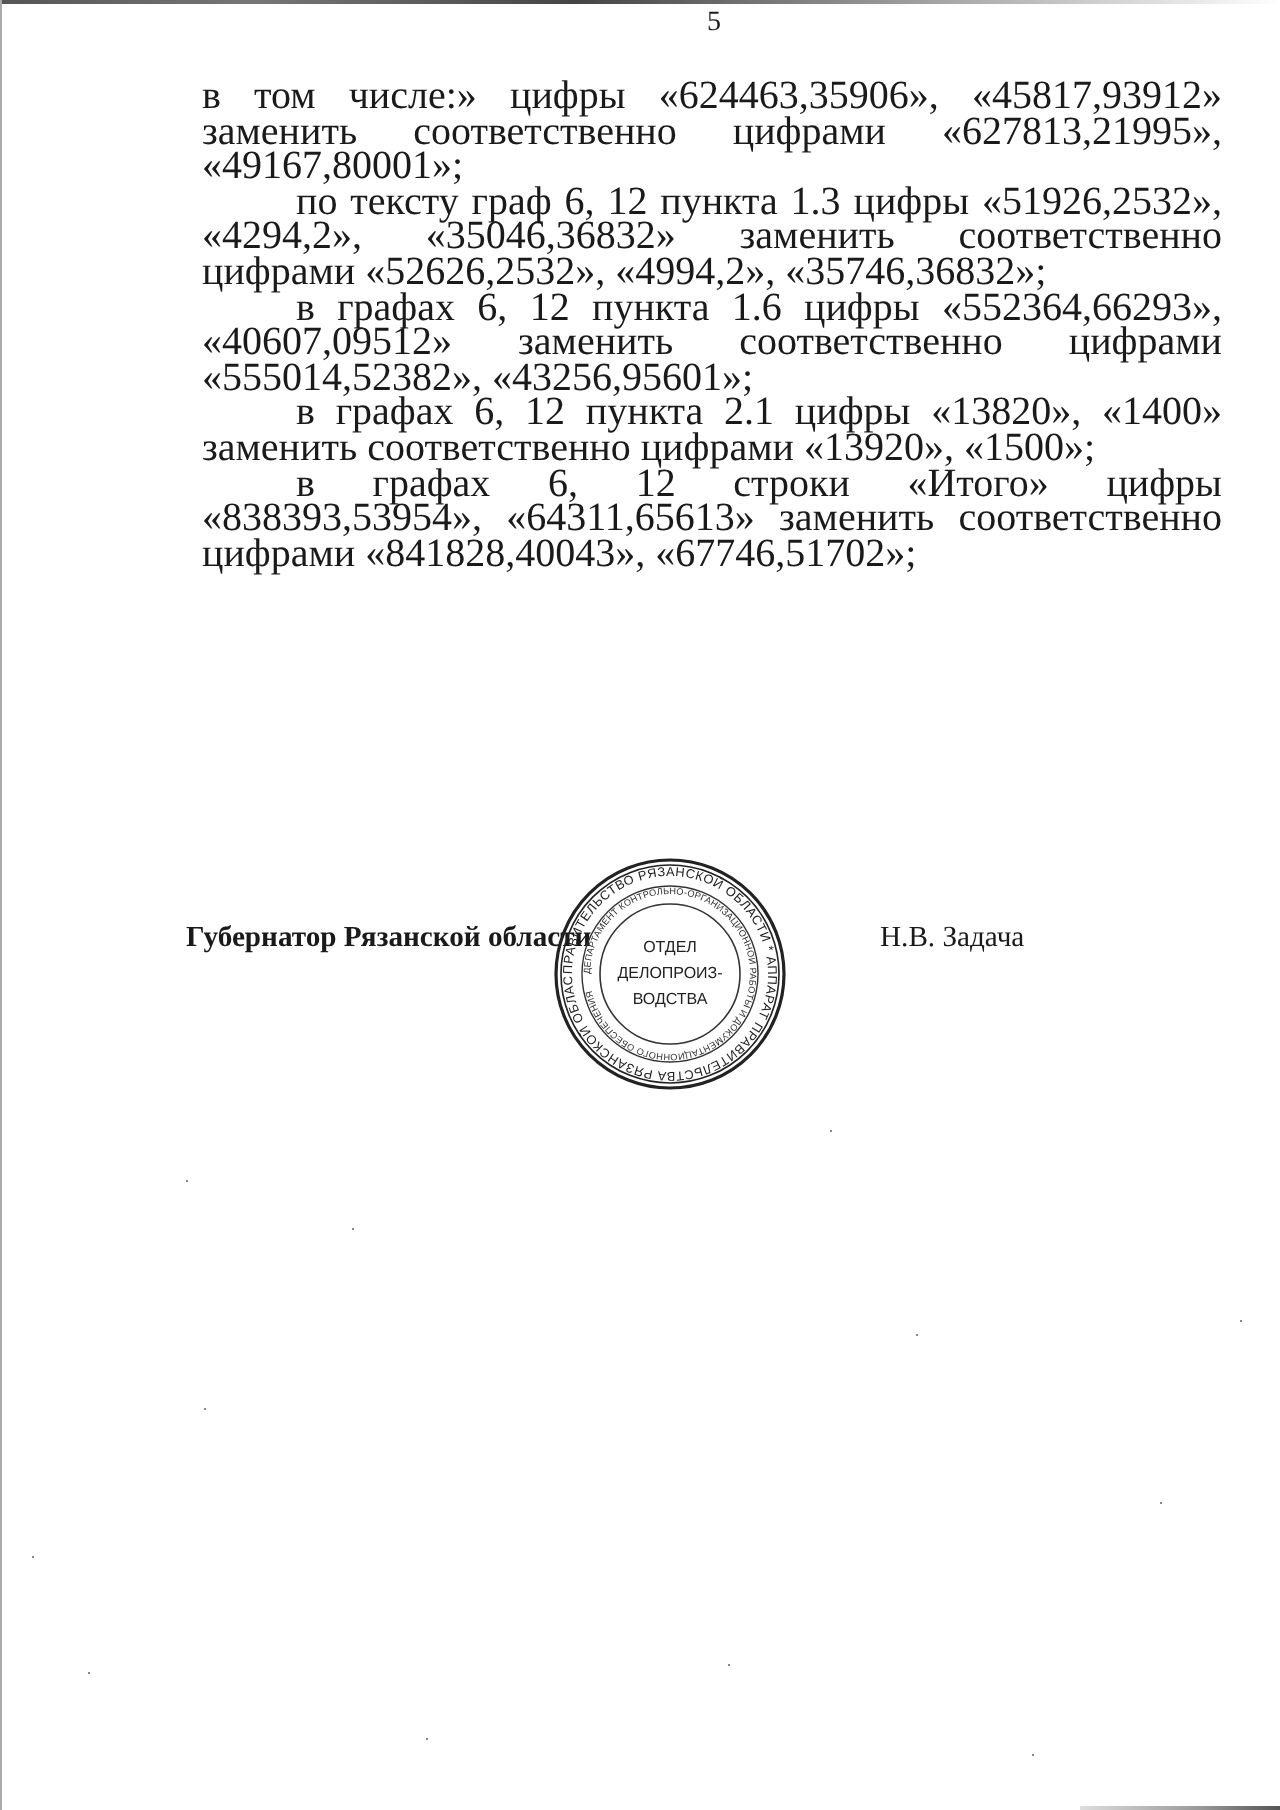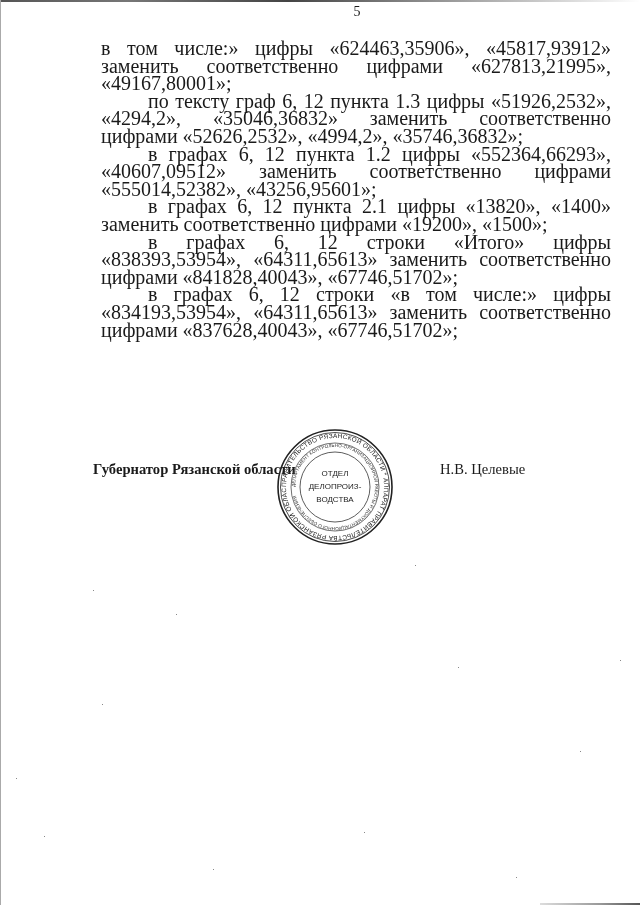--- a/index.html
+++ b/index.html
@@ -90,24 +90,23 @@
 <div class="page">
   <div class="edge-top"></div>
   <div class="edge-left"></div>
   <div class="edge-bottom"></div>
 
   <div class="page-number">5</div>
 
   <div class="body-text">
     <p class="para">в том числе:» цифры «624463,35906», «45817,93912» заменить соответственно цифрами «627813,21995», «49167,80001»;</p>
     <p class="para indent">по тексту граф 6, 12 пункта 1.3 цифры «51926,2532», «4294,2», «35046,36832» заменить соответственно цифрами «52626,2532», «4994,2», «35746,36832»;</p>
-    <p class="para indent">в графах 6, 12 пункта 1.2 цифры «552364,66293», «40607,09512» заменить соответственно цифрами «555014,52382», «43256,95601»;</p>
-    <p class="para indent">в графах 6, 12 пункта 2.1 цифры «13820», «1400» заменить соответственно цифрами «19200», «1500»;</p>
+    <p class="para indent">в графах 6, 12 пункта 1.6 цифры «552364,66293», «40607,09512» заменить соответственно цифрами «555014,52382», «43256,95601»;</p>
+    <p class="para indent">в графах 6, 12 пункта 2.1 цифры «13820», «1400» заменить соответственно цифрами «13920», «1500»;</p>
     <p class="para indent">в графах 6, 12 строки «Итого» цифры «838393,53954», «64311,65613» заменить соответственно цифрами «841828,40043», «67746,51702»;</p>
-    <p class="para indent">в графах 6, 12 строки «в том числе:» цифры «834193,53954», «64311,65613» заменить соответственно цифрами «837628,40043», «67746,51702»;</p>
   </div>
 
   <div class="sign-left">Губернатор Рязанской области</div>
 
   <div class="stamp">
     <svg viewBox="0 0 118 118" xmlns="http://www.w3.org/2000/svg">
       <defs>
         <path id="outerArc" d="M 59,59 m -49,0 a 49,49 0 1,1 98,0 a 49,49 0 1,1 -98,0"></path>
         <path id="innerArc" d="M 59,59 m -40,0 a 40,40 0 1,1 80,0 a 40,40 0 1,1 -80,0"></path>
       </defs>
@@ -120,21 +119,21 @@
       </text>
       <text font-family="Liberation Sans, DejaVu Sans, sans-serif" font-size="4.6" fill="#333" letter-spacing="0.1">
         <textPath href="#innerArc" startOffset="0">ДЕПАРТАМЕНТ КОНТРОЛЬНО-ОРГАНИЗАЦИОННОЙ РАБОТЫ И ДОКУМЕНТАЦИОННОГО ОБЕСПЕЧЕНИЯ</textPath>
       </text>
       <text x="59" y="48" text-anchor="middle" font-family="Liberation Sans, DejaVu Sans, sans-serif" font-size="8" fill="#222">ОТДЕЛ</text>
       <text x="59" y="61" text-anchor="middle" font-family="Liberation Sans, DejaVu Sans, sans-serif" font-size="8" fill="#222">ДЕЛОПРОИЗ-</text>
       <text x="59" y="74" text-anchor="middle" font-family="Liberation Sans, DejaVu Sans, sans-serif" font-size="8" fill="#222">ВОДСТВА</text>
     </svg>
   </div>
 
-  <div class="sign-right">Н.В. Целевые</div>
+  <div class="sign-right">Н.В. Задача</div>
 
   <div class="speck" style="left:176px;top:614px"></div>
   <div class="speck" style="left:93px;top:590px"></div>
   <div class="speck" style="left:415px;top:565px"></div>
   <div class="speck" style="left:458px;top:667px"></div>
   <div class="speck" style="left:580px;top:751px"></div>
   <div class="speck" style="left:44px;top:836px"></div>
   <div class="speck" style="left:364px;top:832px"></div>
   <div class="speck" style="left:213px;top:869px"></div>
   <div class="speck" style="left:516px;top:877px"></div>

